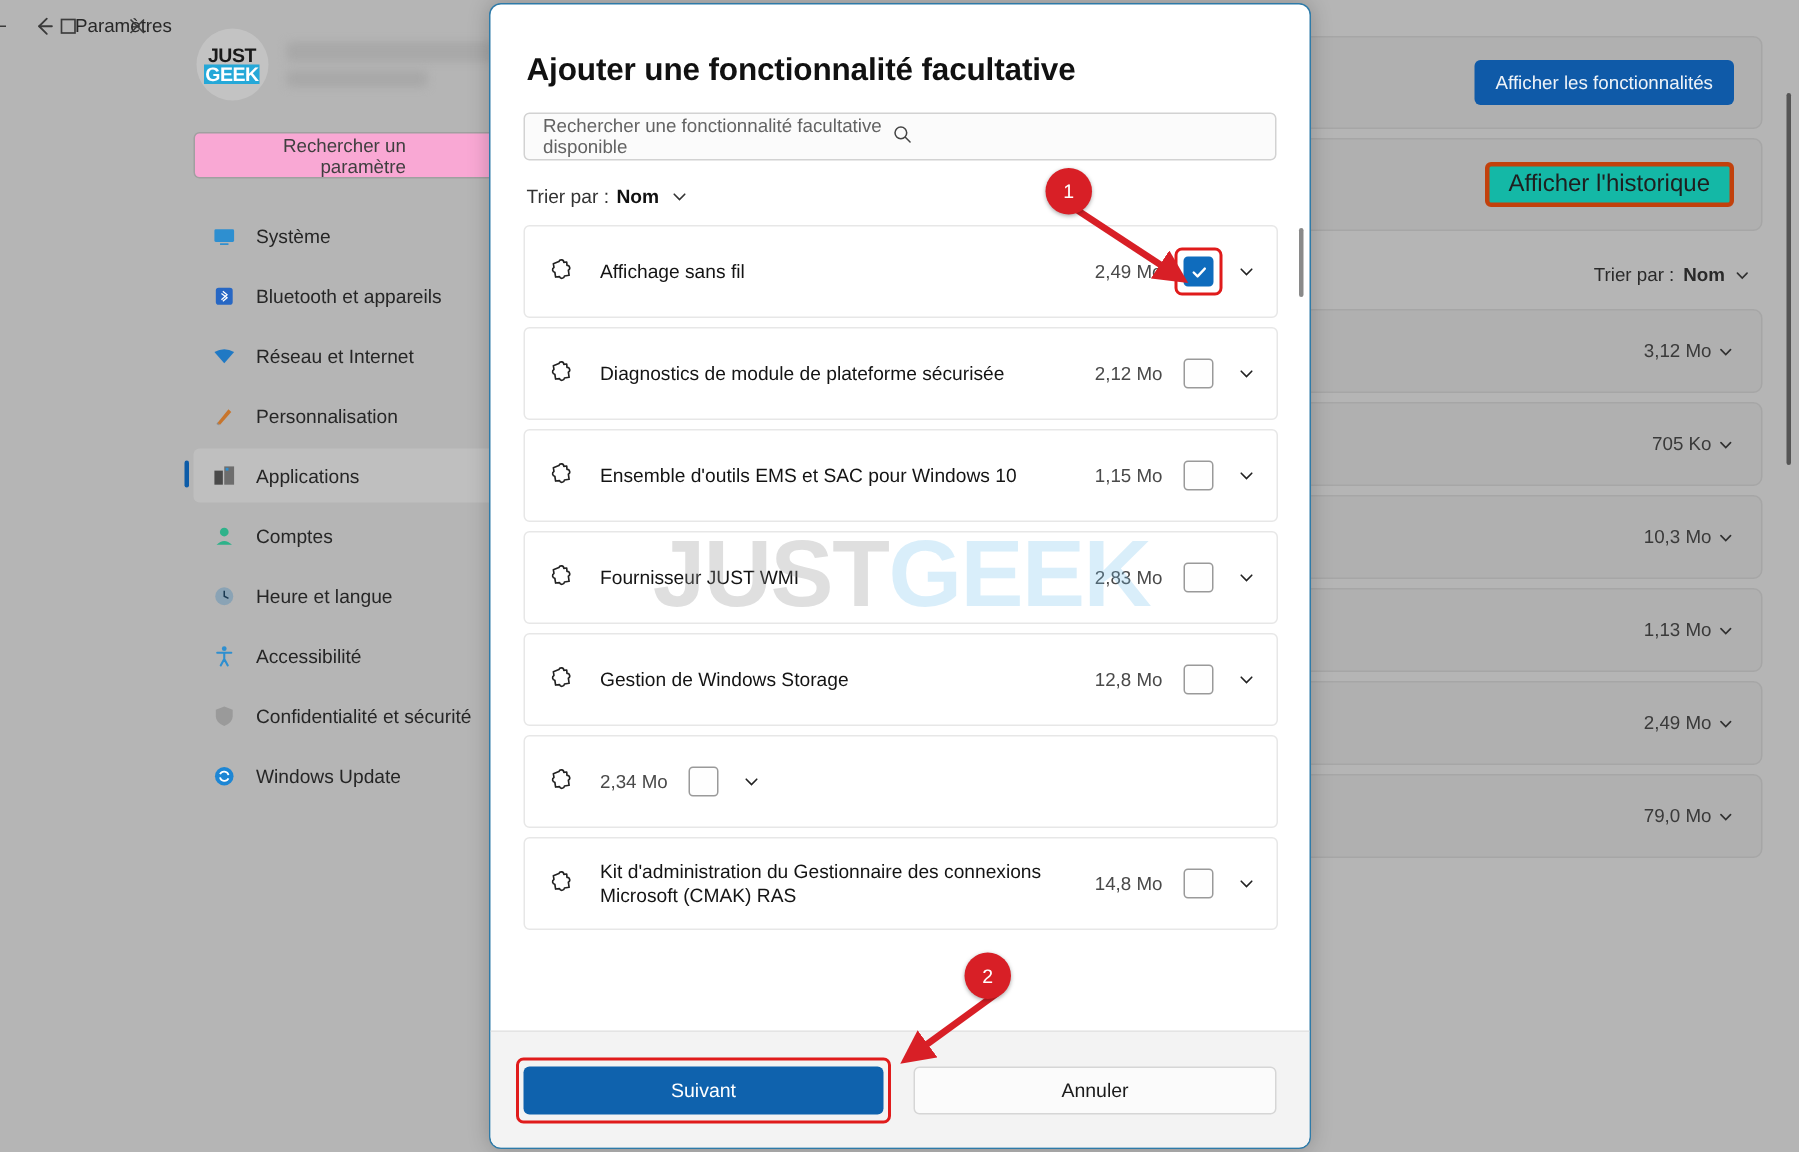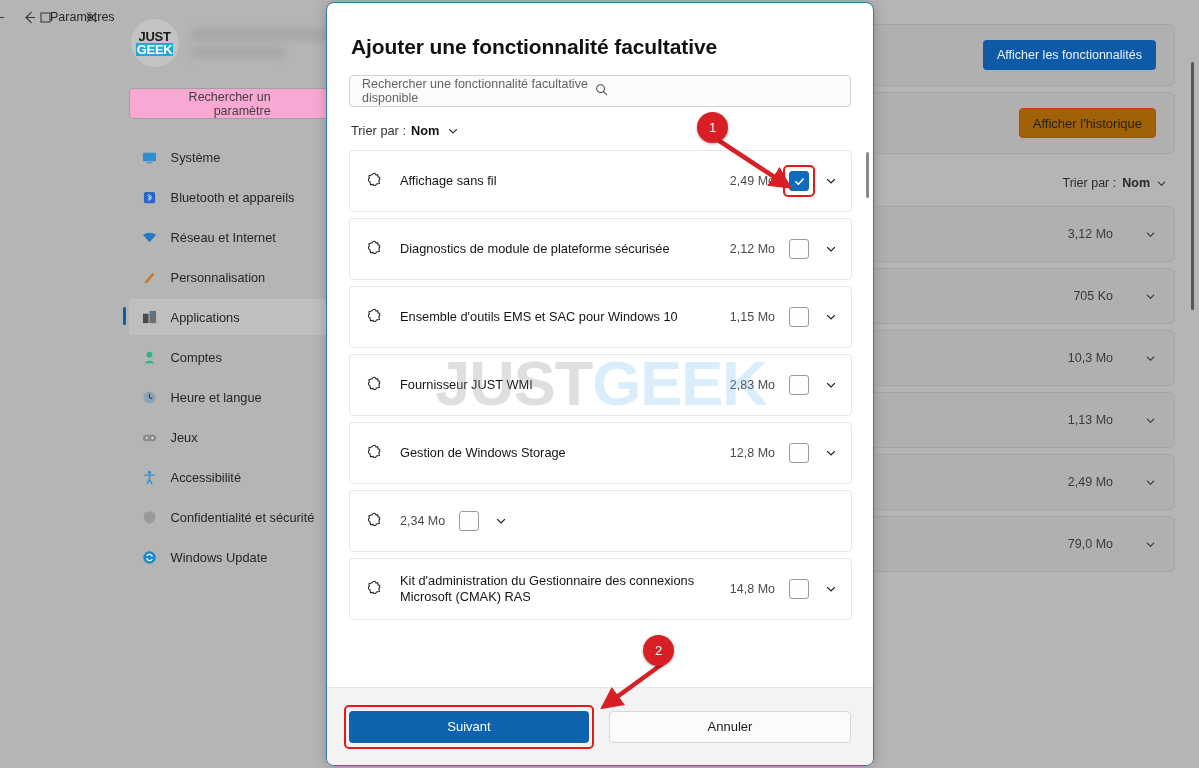--- a/index.html
+++ b/index.html
@@ -117,32 +117,32 @@
     padding: 0 18px;
   }
   .card.h-btn { height: 62px; }
   .card.h-row { height: 56px; }
   .primary-ghost {
     background: #0f5aa8; color: #eef3f8;
     font-size: 12.5px; height: 30px; padding: 0 14px;
     border-radius: 4px; display: flex; align-items: center;
   }
   .neutral-ghost {
-    background: #a16207; border: 1px solid #c2410c;
-    color: #1f1f1f; font-size: 13px; height: 30px; padding: 0 13px;
+    background: #14b8a6; border: 3px solid #c2410c;
+    color: #1f1f1f; font-size: 16px; height: 30px; padding: 0 13px;
     border-radius: 4px; display: flex; align-items: center;
   }
   .sortbar {
     display: flex; align-items: center; justify-content: flex-end;
     gap: 6px; height: 46px; padding-right: 8px;
     font-size: 12.5px; color: #2a2a2a;
   }
   .sortbar b { font-weight: bold; }
   .size-cell {
-    display: flex; align-items: center; gap: 32px;
+    display: flex; align-items: center; gap: 4px;
     font-size: 12.5px; color: #3a3a3a;
   }
   .chev { color: #2f2f2f; font-size: 11px; display:flex; }
   .gap-block { height: 24px; }
 
   .right-scrollbar {
     position: absolute; right: 5px; top: 62px;
     width: 3px; height: 248px; background: #555; border-radius: 2px;
   }
 
@@ -393,30 +393,20 @@
               <svg width="15" height="15" viewBox="0 0 16 16">
                   <circle cx="8" cy="8" r="6.4" fill="#8aa3b5"></circle>
                   <path d="M8 4 V8 L11 9.5" stroke="#1b3a52" stroke-width="1.1" fill="none"></path>
                 </svg>
             </span>
             <span class="nav-label">Heure et langue</span>
           </div>
           <div class="nav-item">
             <span class="nav-ico">
               <svg width="15" height="15" viewBox="0 0 16 16">
-                  <rect x="1" y="5" width="14" height="7" rx="3.4" fill="#8d8d8d"></rect>
-                  <path d="M4 8.5 H6 M5 7.5 V9.5" stroke="#fff" stroke-width="0.9"></path>
-                  <circle cx="11" cy="8.5" r="1" fill="#fff"></circle>
-                </svg>
-            </span>
-            <span class="nav-label">Jeux</span>
-          </div>
-          <div class="nav-item">
-            <span class="nav-ico">
-              <svg width="15" height="15" viewBox="0 0 16 16">
                   <circle cx="8" cy="2.6" r="1.7" fill="#2e8fd0"></circle>
                   <path d="M3 5.5 H13 M8 5.5 V10 M8 10 L5.5 14.5 M8 10 L10.5 14.5" stroke="#2e8fd0" stroke-width="1.5" fill="none" stroke-linecap="round"></path>
                 </svg>
             </span>
             <span class="nav-label">Accessibilité</span>
           </div>
           <div class="nav-item">
             <span class="nav-ico">
               <svg width="15" height="15" viewBox="0 0 16 16">
                   <path d="M8 1 L14 3.4 V8 Q14 12.4 8 15 Q2 12.4 2 8 V3.4 Z" fill="#9a9a9a"></path>

